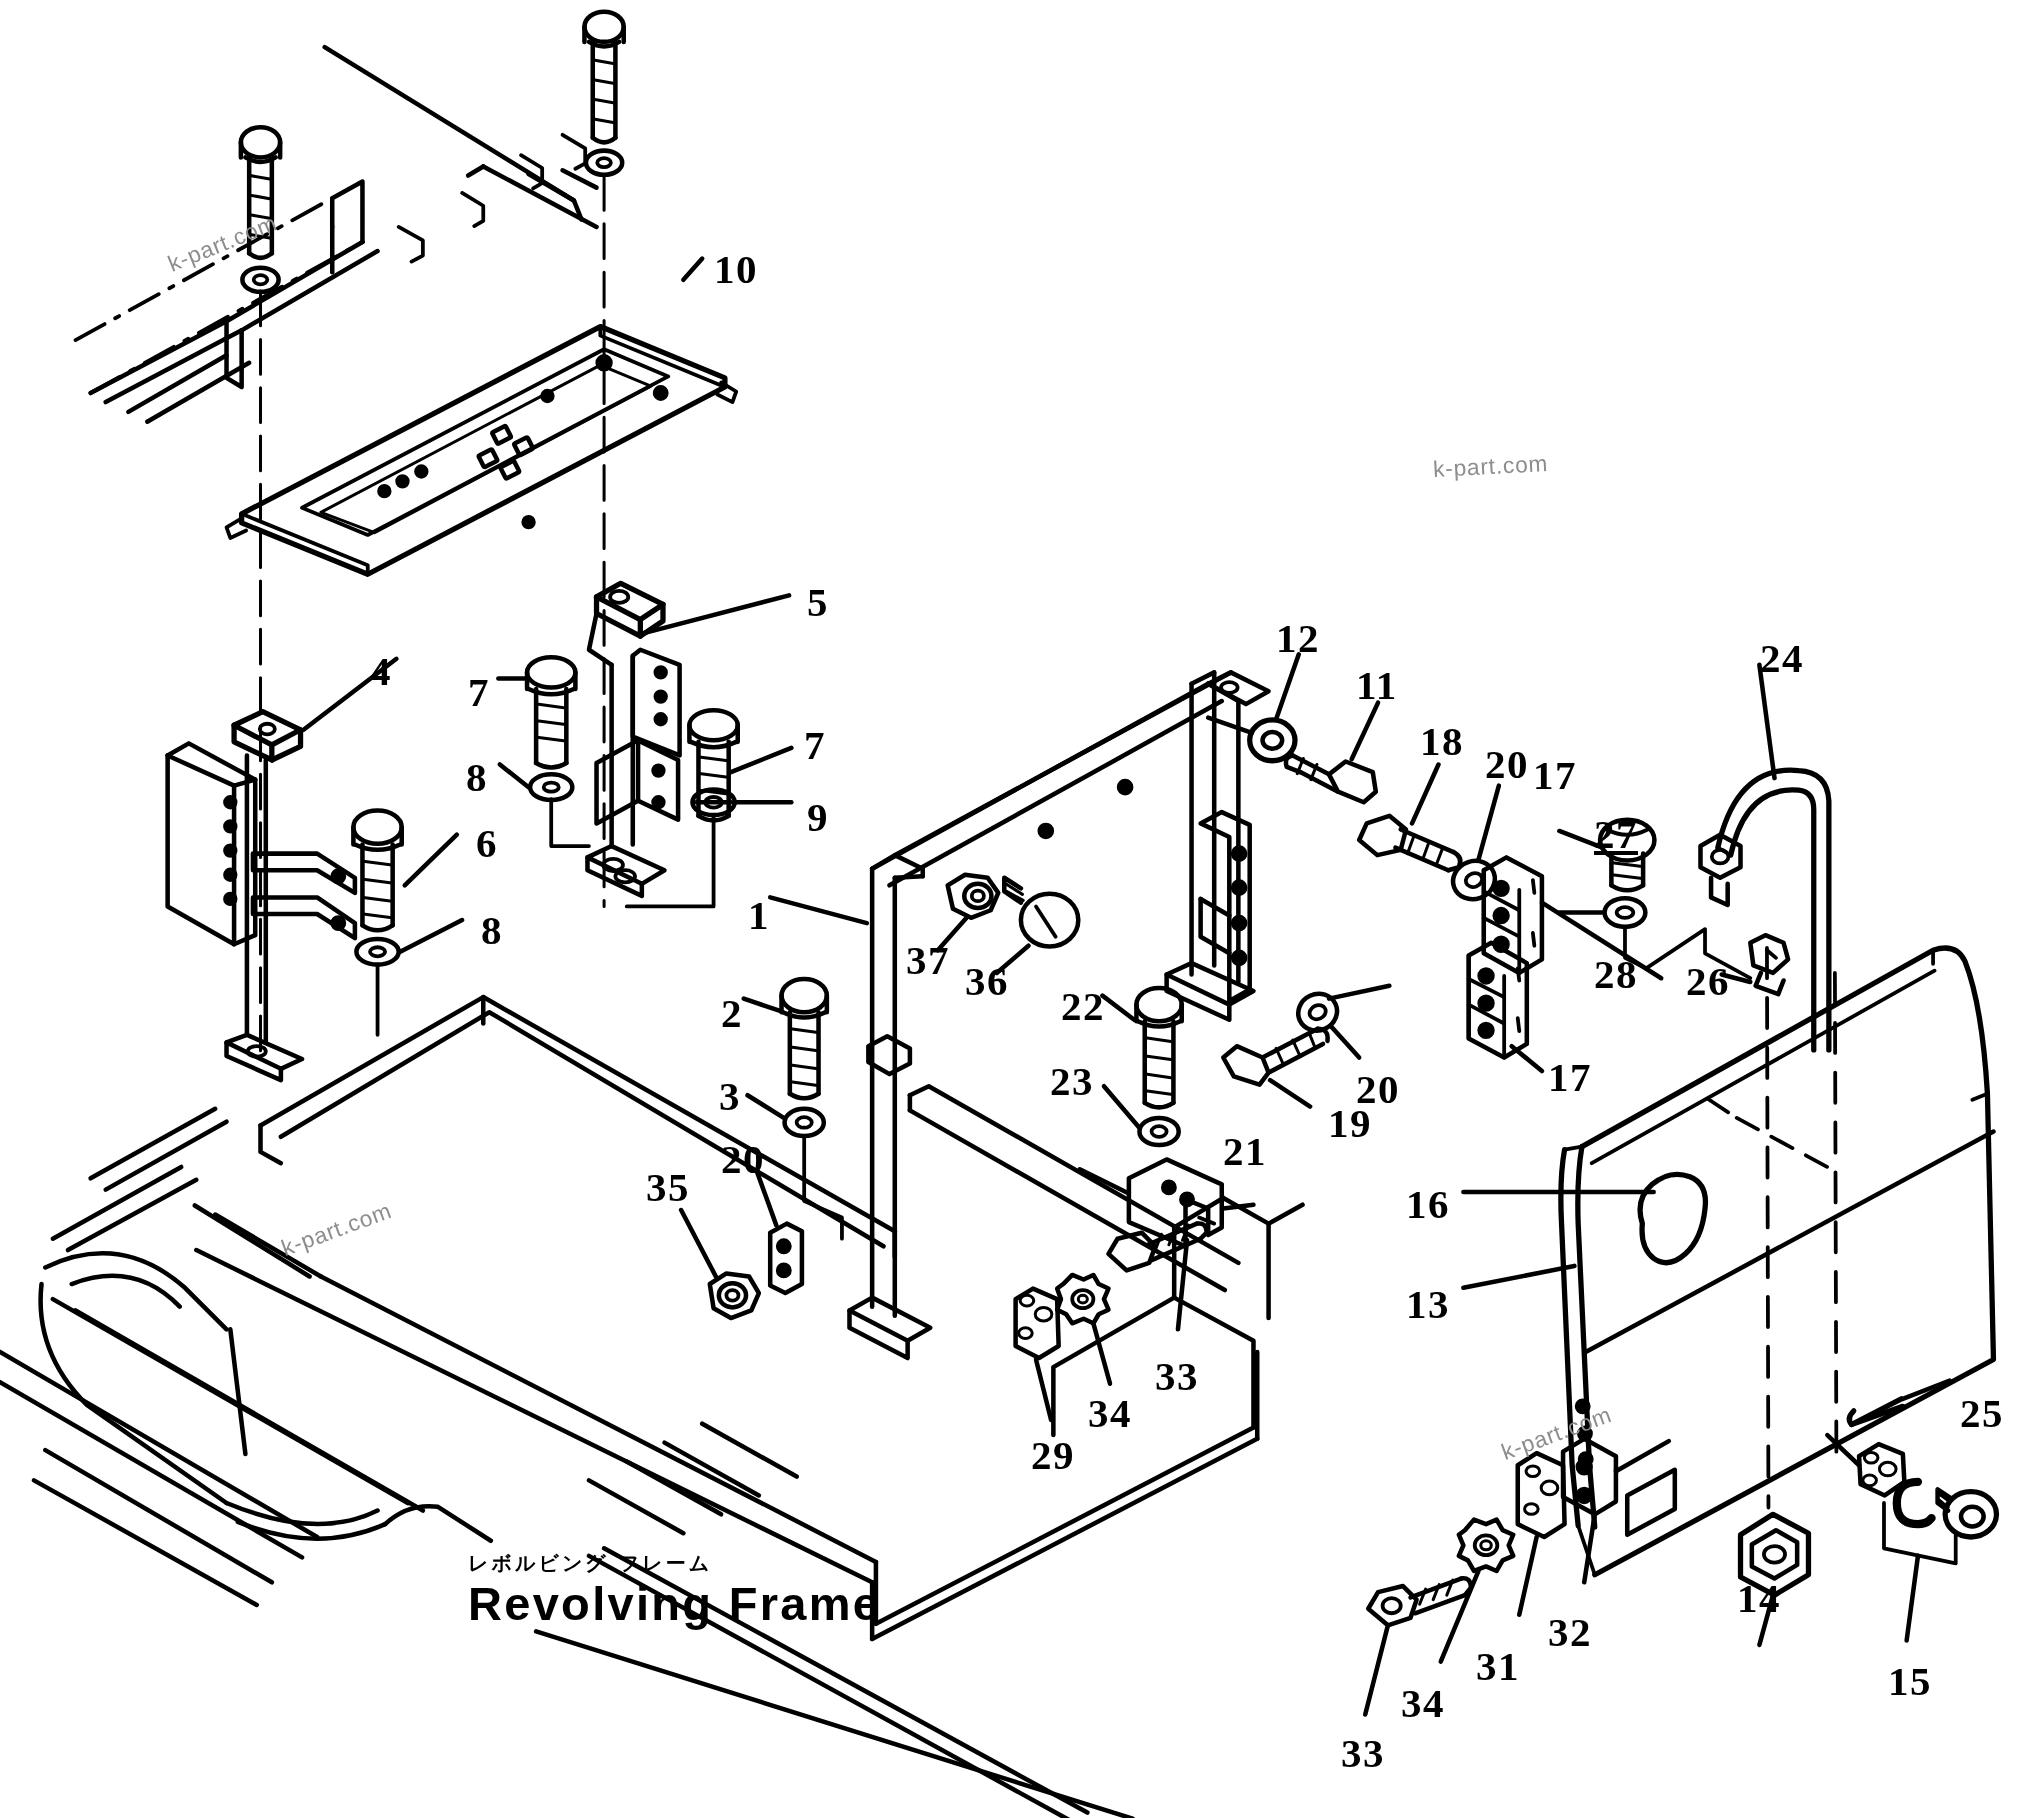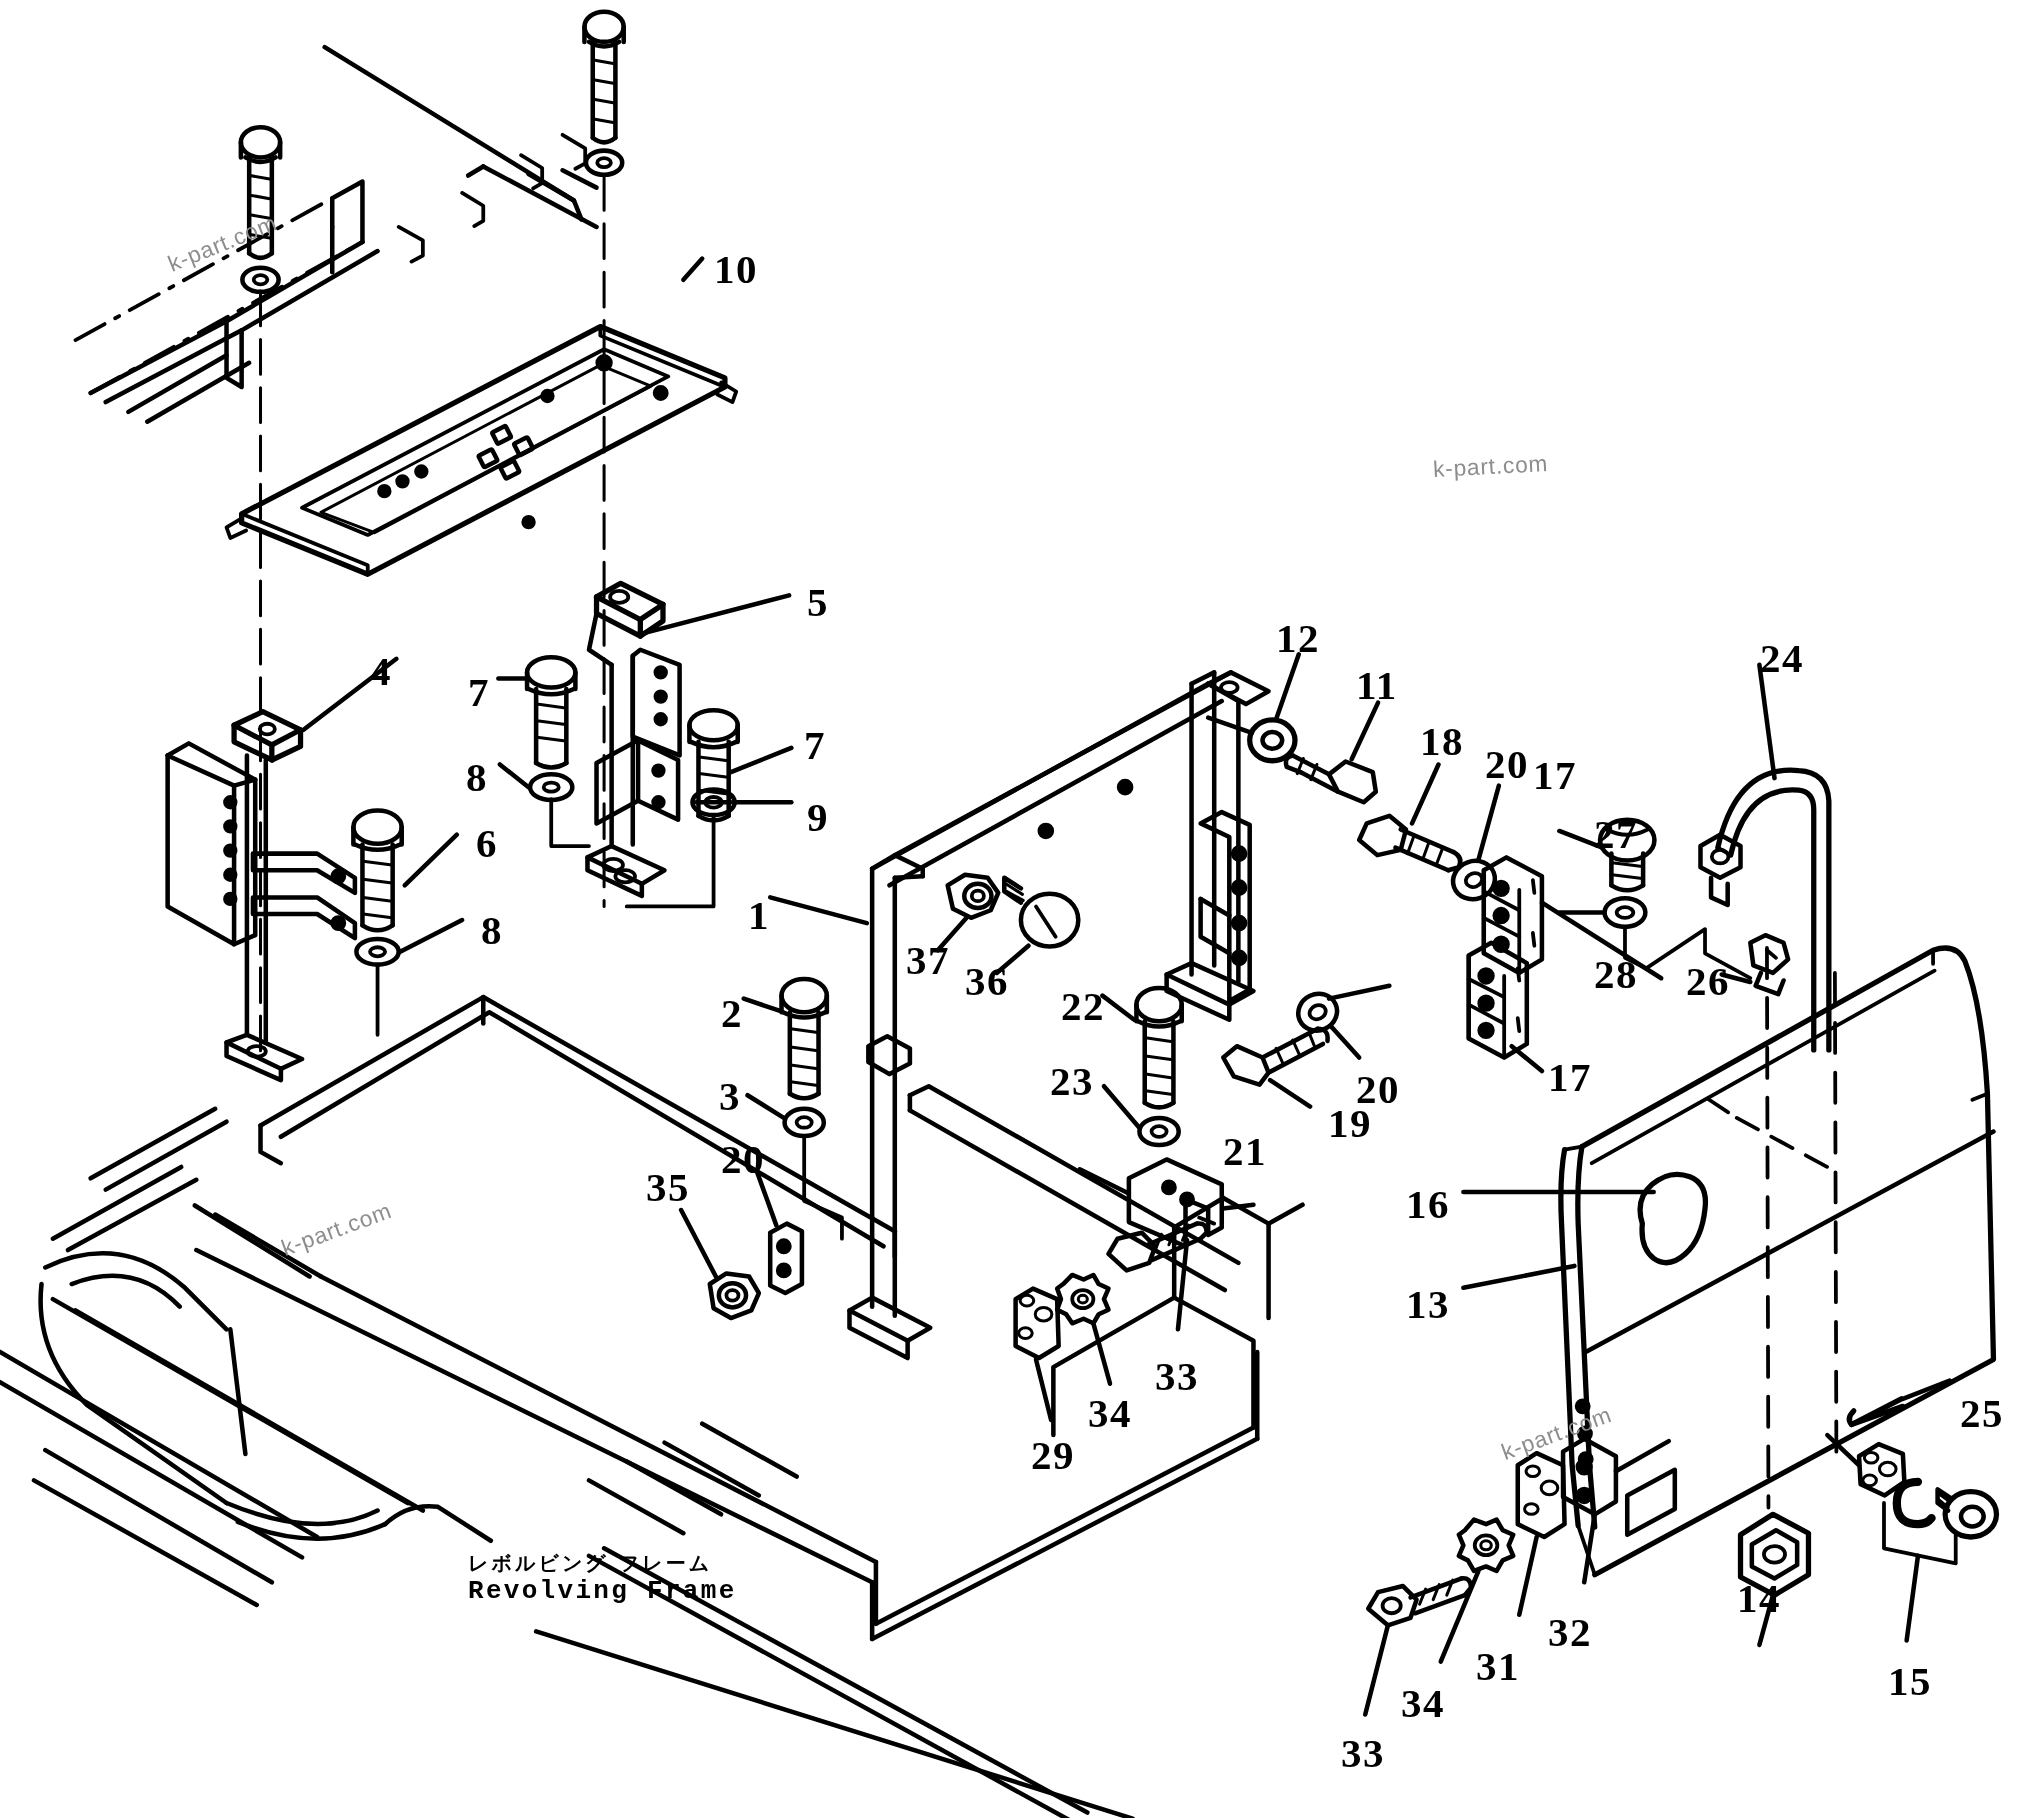--- a/index.html
+++ b/index.html
@@ -37,22 +37,22 @@
     font-weight:700;
     line-height:1.18;
   }
   .capt .jp{
     font-family:"DejaVu Sans",sans-serif;
     font-size:20px;
     letter-spacing:3px;
     display:block;
   }
   .capt .en{
-    font-family:Liberation Mono, monospace;
-    font-size:26px;
+    font-family:Liberation Sans, sans-serif;
+    font-size:47px;
     letter-spacing:2.3px;
     display:block;
   }
 </style>
 </head>
 <body>
 
 <div id="sheet">
 
   <svg id="art" viewBox="0 0 2695 2408" xmlns="http://www.w3.org/2000/svg">
@@ -636,21 +636,21 @@
   <div class="callout" style="left:466px;top:757px;">8</div>
   <div class="callout" style="left:807px;top:797px;">9</div>
   <div class="callout" style="left:476px;top:823px;">6</div>
   <div class="callout" style="left:481px;top:910px;">8</div>
   <div class="callout" style="left:1276px;top:618px;">12</div>
   <div class="callout" style="left:1356px;top:665px;">11</div>
   <div class="callout" style="left:1420px;top:721px;">18</div>
   <div class="callout" style="left:1485px;top:744px;">20</div>
   <div class="callout" style="left:1533px;top:755px;">17</div>
   <div class="callout" style="left:1760px;top:638px;">24</div>
-  <div class="callout" style="left:1594px;top:814px;">27</div>
+  <div class="callout" style="left:1594px;top:814px;text-decoration:underline;">27</div>
   <div class="callout" style="left:1594px;top:906px;margin-top:48px;">28</div>
   <div class="callout" style="left:1686px;top:961px;">26</div>
   <div class="callout" style="left:1548px;top:1057px;">17</div>
   <div class="callout" style="left:748px;top:895px;">1</div>
   <div class="callout" style="left:906px;top:940px;">37</div>
   <div class="callout" style="left:965px;top:961px;">36</div>
   <div class="callout" style="left:1061px;top:986px;">22</div>
   <div class="callout" style="left:721px;top:993px;">2</div>
   <div class="callout" style="left:1050px;top:1061px;">23</div>
   <div class="callout" style="left:719px;top:1076px;">3</div>

